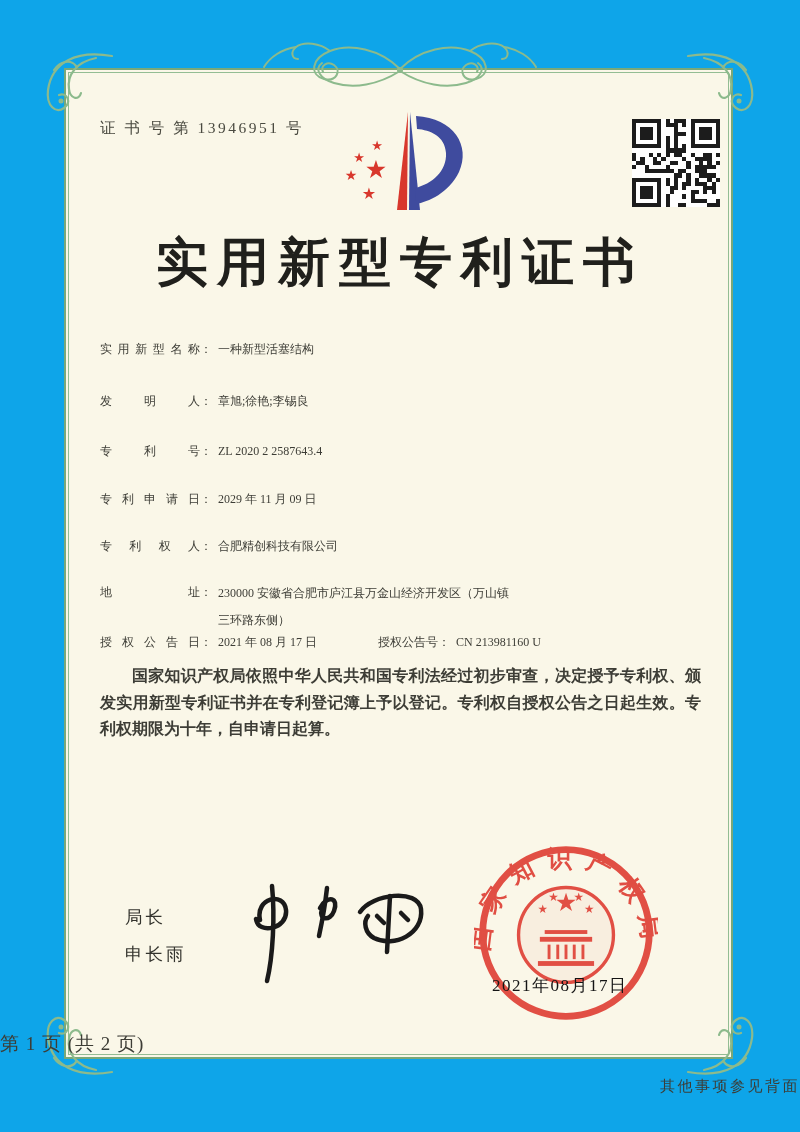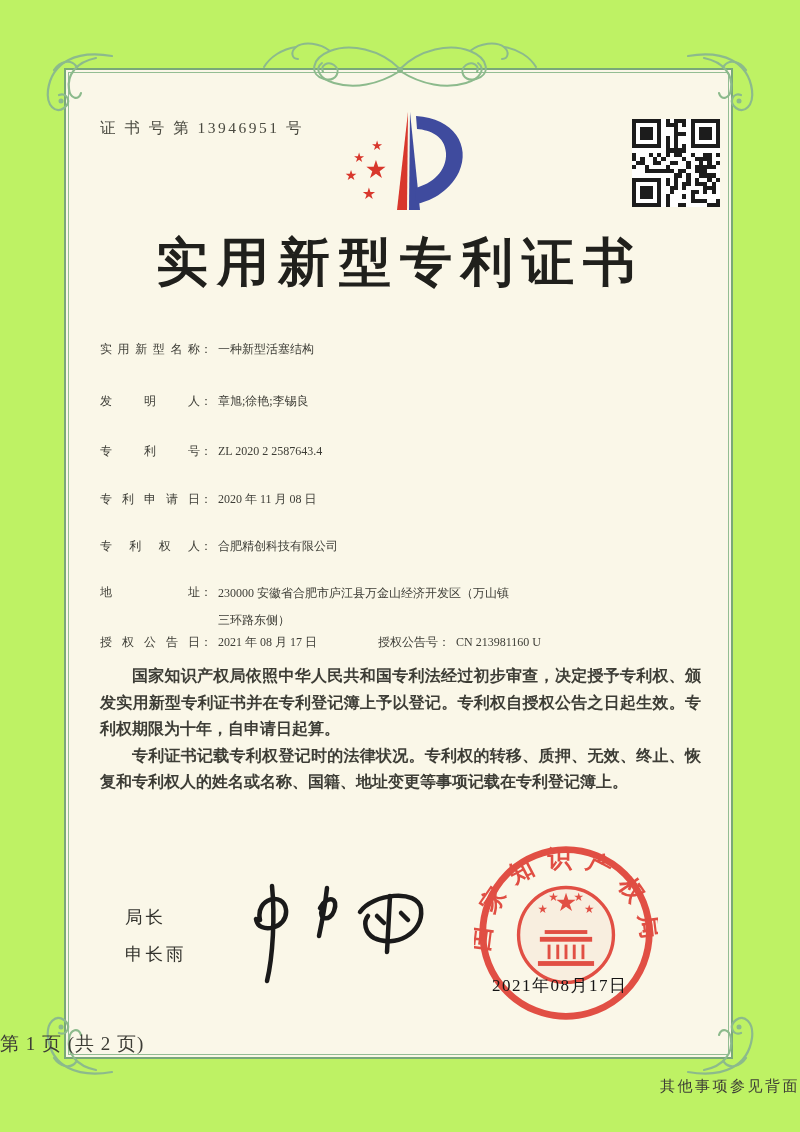--- a/index.html
+++ b/index.html
@@ -1,18 +1,18 @@
 <!DOCTYPE html>
 <html><head>
 <meta charset="utf-8">
 <style>
   html,body{margin:0;padding:0;background:#ffffff;}
   .page{
     position:relative;width:800px;height:1132px;margin:0 auto;
-    background:#bef264;overflow:hidden;
+    background:#0ea5e9;overflow:hidden;
     font-family:"Liberation Serif","DejaVu Serif",serif;color:#3d3d36;
   }
   .frame{position:absolute;left:64px;top:68px;width:669px;height:991px;
     border:2px solid #79a879;background:#faf7e8;box-sizing:border-box;}
   .frame-inner{position:absolute;inset:2px;border:1px solid #93bd93;}
   .ornament{position:absolute;pointer-events:none;}
   .cert-no{position:absolute;left:100px;top:118px;font-size:15.5px;letter-spacing:2.5px;color:#4a4a40;}
   .title{position:absolute;left:0;right:0;top:228px;margin:0;text-align:center;
     font-size:52px;font-weight:700;letter-spacing:9px;color:#20201c;}
   .row{position:absolute;left:100px;font-size:12px;line-height:24px;white-space:nowrap;}
@@ -338,38 +338,37 @@
   <div class="row" style="top:337px">
     <span class="lbl">实用新型名称</span><span class="colon">：</span><span class="val">一种新型活塞结构</span>
   </div>
   <div class="row" style="top:389px">
     <span class="lbl">发明人</span><span class="colon">：</span><span class="val">章旭;徐艳;李锡良</span>
   </div>
   <div class="row" style="top:439px">
     <span class="lbl">专利号</span><span class="colon">：</span><span class="val">ZL 2020 2 2587643.4</span>
   </div>
   <div class="row" style="top:487px">
-    <span class="lbl">专利申请日</span><span class="colon">：</span><span class="val">2020 年 11 月 08 日</span>
+    <span class="lbl">专利申请日</span><span class="colon">：</span><span class="val">2029 年 11 月 09 日</span>
   </div>
   <div class="row" style="top:534px">
     <span class="lbl">专利权人</span><span class="colon">：</span><span class="val">合肥精创科技有限公司</span>
   </div>
   <div class="row" style="top:580px">
     <span class="lbl">地址</span><span class="colon">：</span><span class="val"><span class="vline" style="display:block">230000 安徽省合肥市庐江县万金山经济开发区（万山镇</span><span class="vline" style="display:block">三环路东侧）</span></span>
   </div>
   <div class="row" style="top:630px">
     <span class="lbl">授权公告日</span><span class="colon">：</span><span class="val">2021 年 08 月 17 日</span>
     <span class="grant2">
       <span class="lbl2">授权公告号</span><span class="colon">：</span><span class="val">CN 213981160 U</span>
     </span>
   </div>
 
   <div class="paras">
     <p>国家知识产权局依照中华人民共和国专利法经过初步审查，决定授予专利权、颁发实用新型专利证书并在专利登记簿上予以登记。专利权自授权公告之日起生效。专利权期限为十年，自申请日起算。</p>
-    <p>专利证书记载专利权登记时的法律状况。专利权的转移、质押、无效、终止、恢复和专利权人的姓名或名称、国籍、地址变更等事项记载在专利登记簿上。</p>
   </div>
 
   <div class="officer">
     <div>局长</div>
     <div>申长雨</div>
   </div>
 
   <svg class="sig" viewBox="0 0 212 112">
     <g stroke="#1a1a1a" stroke-width="4.5" fill="none" stroke-linecap="round" stroke-linejoin="round">
       <path d="M38,44 C33,22 62,15 64,34 C66,53 36,59 34,43"></path>

